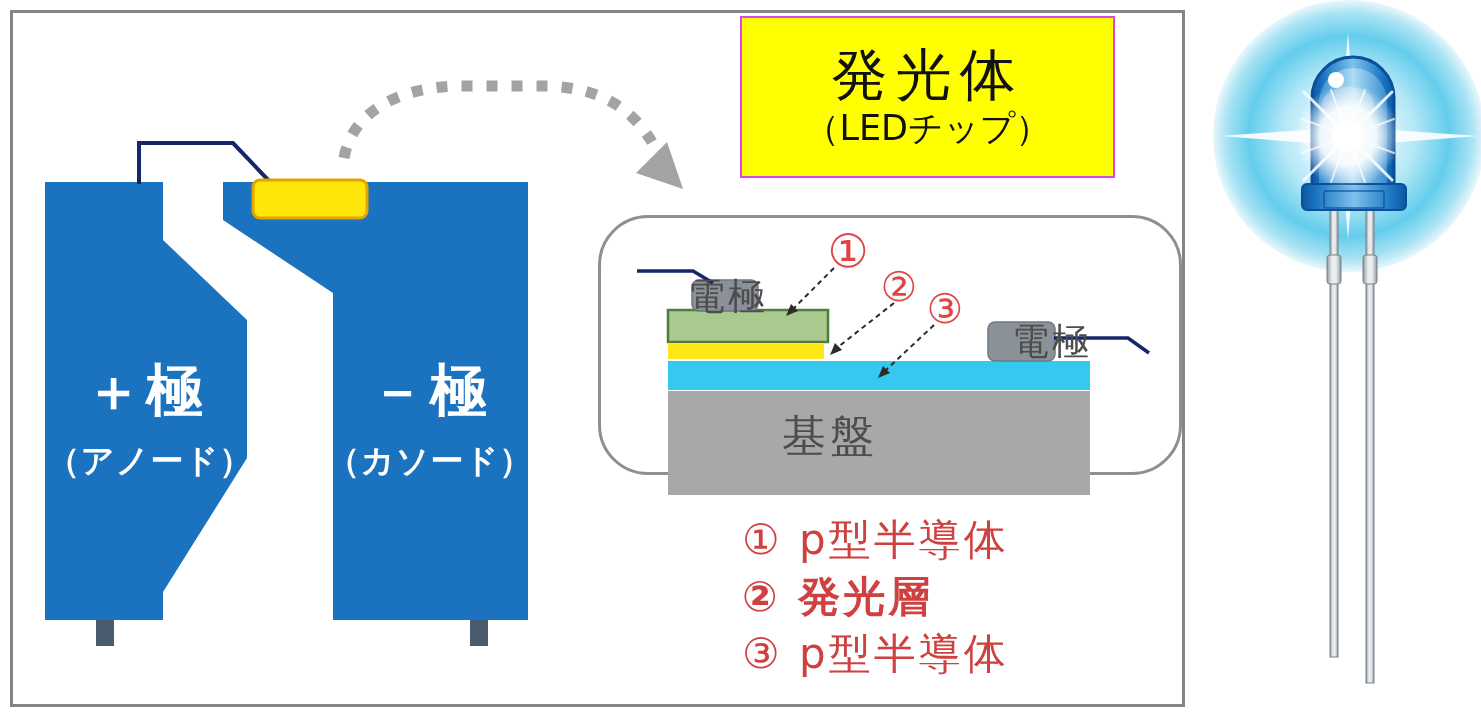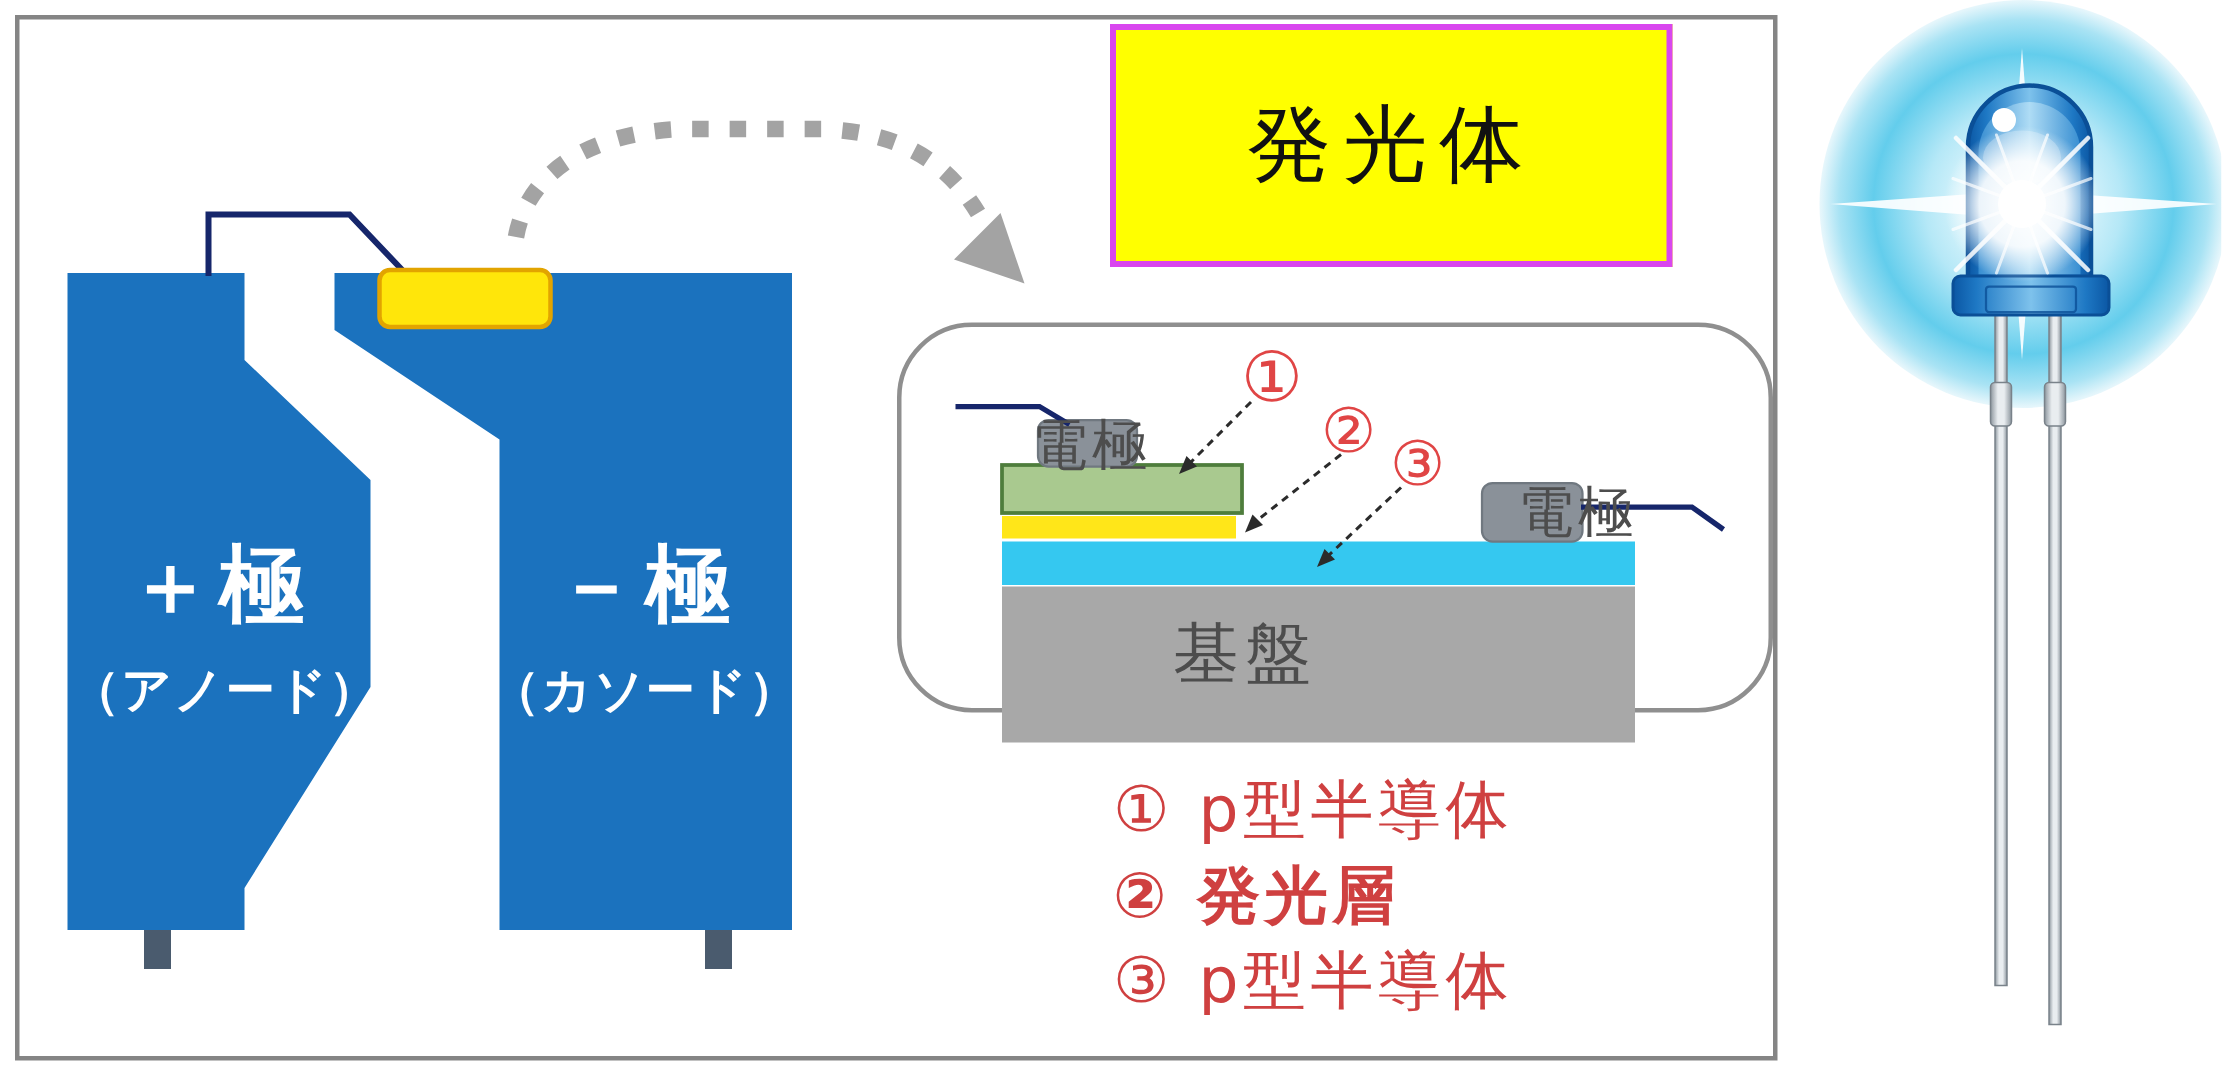--- a/index.html
+++ b/index.html
@@ -6,21 +6,21 @@
   #stage{position:relative;width:1481px;height:713px;background:#fff;overflow:hidden;
          font-family:"DejaVu Sans","Liberation Sans",sans-serif;}
   .abs{position:absolute;}
   
   #panel{left:10px;top:10px;width:1175px;height:697px;border:3px solid #858585;
          background:#ffffff;box-sizing:border-box;z-index:1;}
   
   #detail-box{left:598px;top:215px;width:584px;height:260px;border:3px solid #8f8f8f;
               border-radius:50px;background:#ffffff;box-sizing:border-box;z-index:1;}
   
-  #title-box{left:740px;top:16px;width:375px;height:162px;border:4px solid #d946ef;
+  #title-box{left:740px;top:16px;width:375px;height:162px;border:2px solid #d946ef;
              background:#ffff00;box-sizing:border-box;z-index:3;
              display:flex;flex-direction:column;align-items:center;justify-content:center;}
   #title-box .t1{font-size:56px;color:#111;letter-spacing:8px;line-height:1.05;}
   #title-box .t2{font-size:35px;color:#111;line-height:1.1;margin-top:4px;}
   
   #glow{left:1213px;top:0px;width:272px;height:272px;border-radius:50%;z-index:1;
         background:radial-gradient(circle,
           #ffffff 0%, #f0fbfe 12%, #b5e8f7 34%, #63cdec 52%,
           #a9e3f4 64%, #e2f5fb 70%, rgba(255,255,255,0) 74%);}
   svg{position:absolute;left:0;top:0;z-index:2;}
@@ -123,20 +123,21 @@
     <circle cx="1336" cy="80" r="8" fill="#ffffff"></circle>
   </svg>
 
   <div class="lbl plate big" style="left:146px;top:391px;">＋極</div>
   <div class="lbl plate sub" style="left:150px;top:461px;text-align:right;">（アノード）</div>
   <div class="lbl plate big" style="left:430px;top:391px;">－極</div>
   <div class="lbl plate sub" style="left:430px;top:461px;">（カソード）</div>
 
   <div id="title-box" class="abs">
     <div class="t1">発光体</div>
+    <div class="t2">（LEDチップ）</div>
   </div>
 
   <div class="lbl elec" style="left:728px;top:249px;">電極</div>
   <div class="lbl elec" style="left:1052px;top:294px;">電極</div>
   <div class="lbl kiban" style="left:830px;top:436px;text-align:right;">基盤</div>
 
   <div class="lbl marker m1" style="left:848px;top:251px;">①</div>
   <div class="lbl marker m23" style="left:899px;top:287px;">②</div>
   <div class="lbl marker m23" style="left:945px;top:309px;">③</div>
 

